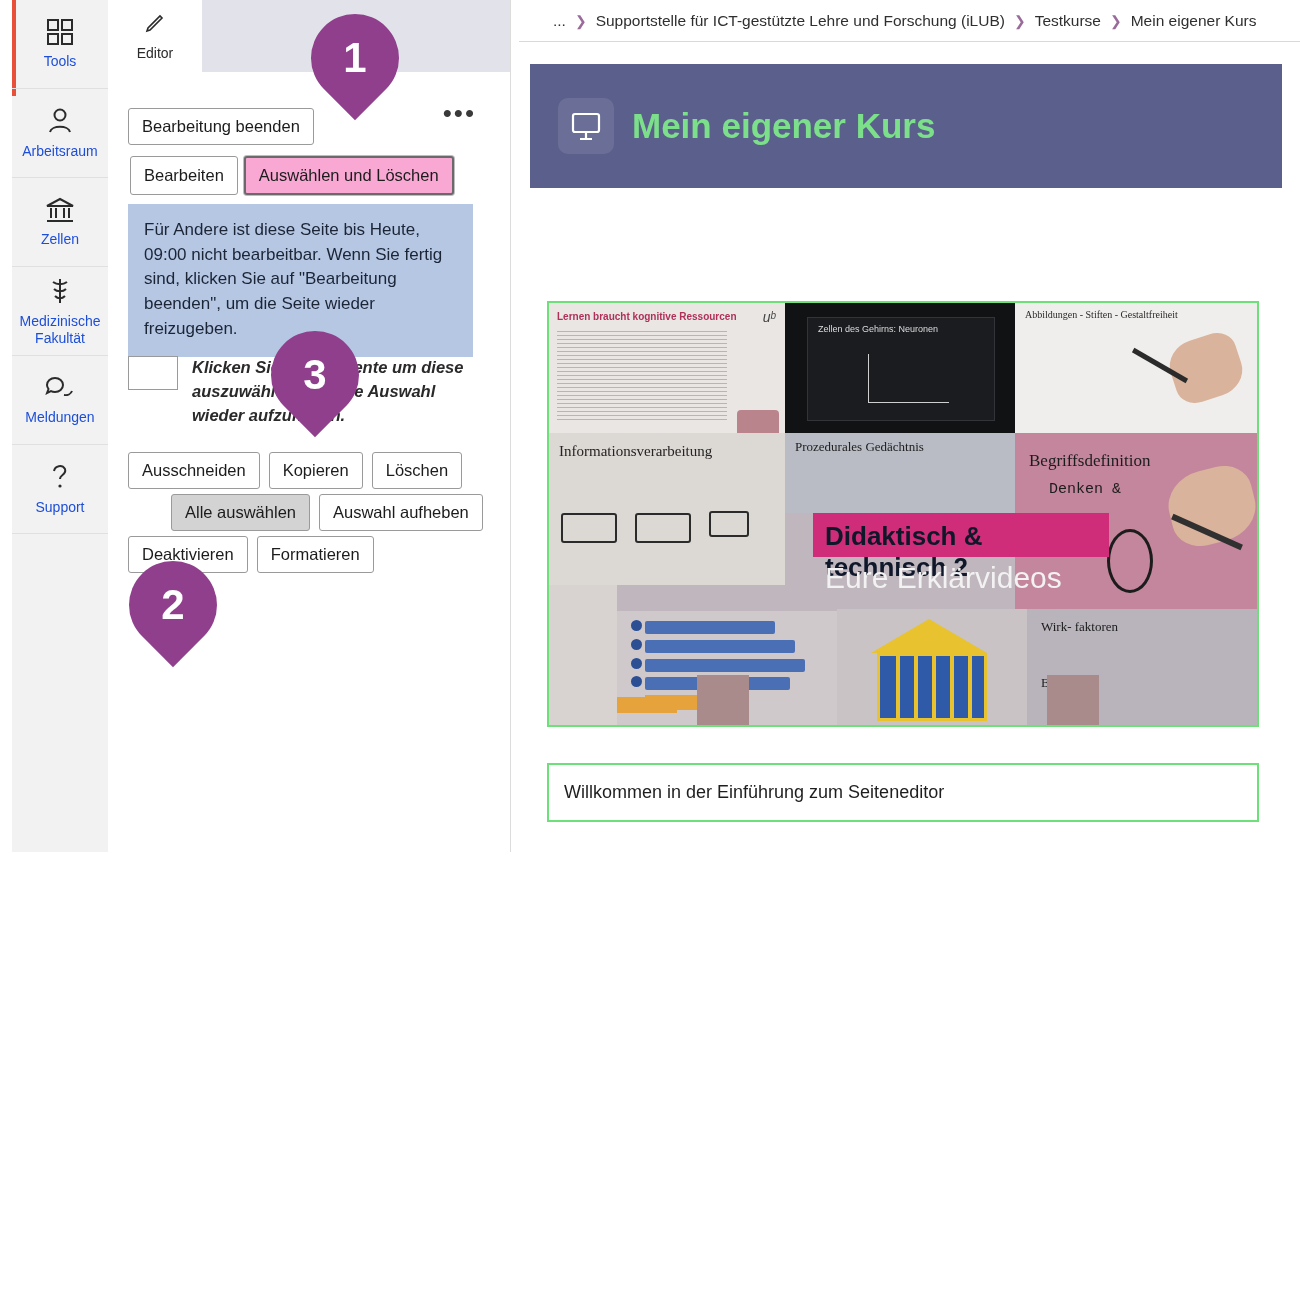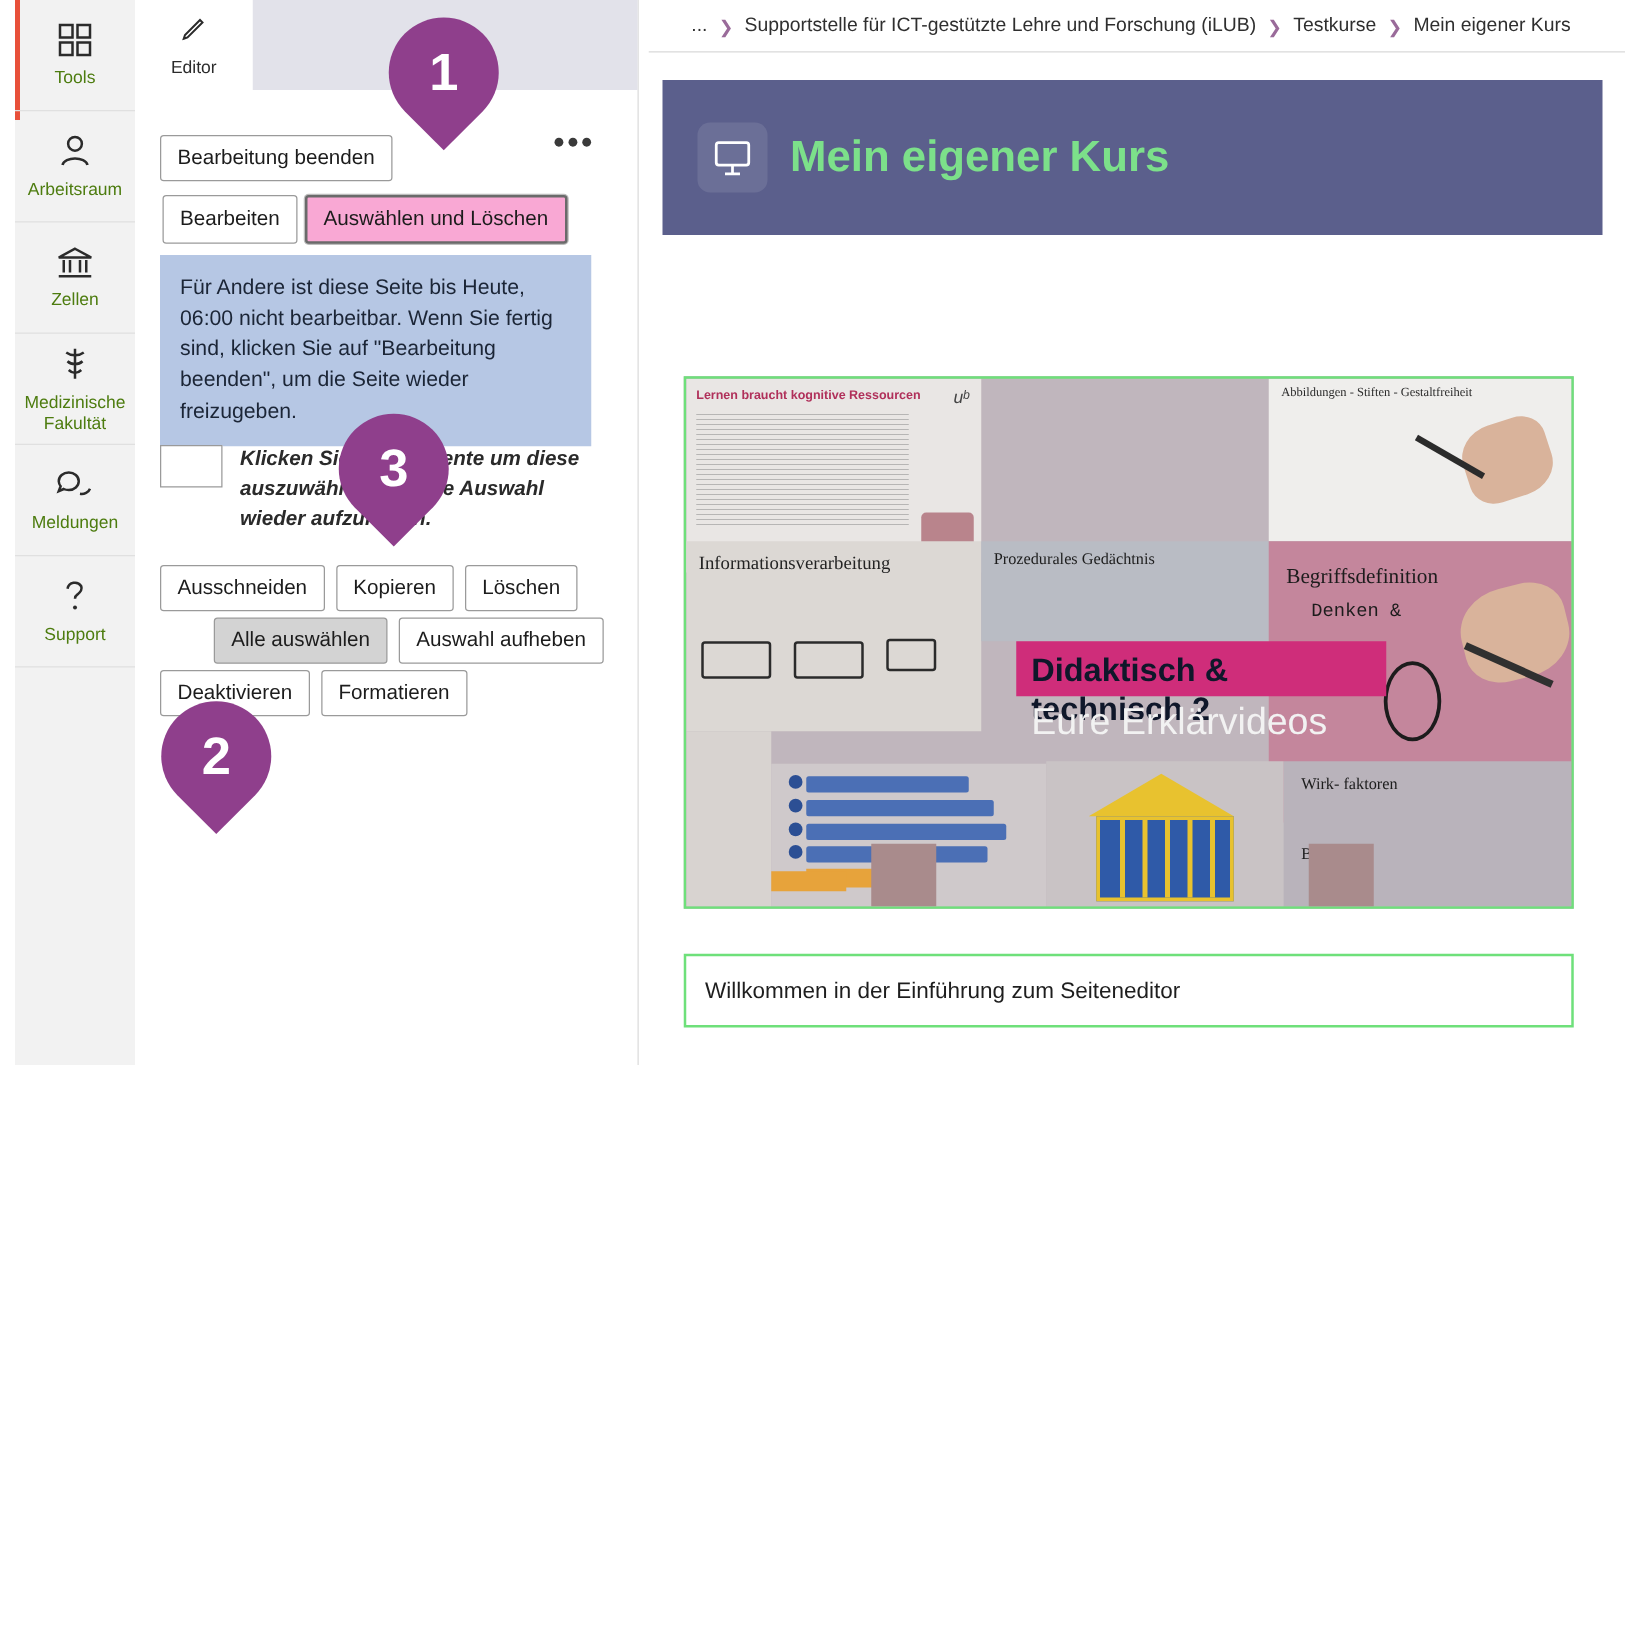--- a/index.html
+++ b/index.html
@@ -33,21 +33,21 @@
     background: #e8503a;
   }
   .rail-item {
     position: relative;
     height: 88px;
     display: flex;
     flex-direction: column;
     align-items: center;
     justify-content: center;
     gap: 7px;
-    color: #4d7c0f;
+    color: #1d4ed8;
     font-size: 14px;
     line-height: 1.15;
     text-align: center;
     border-bottom: 1px solid #e0e0e0;
     cursor: pointer;
   }
   .rail-item:first-child { background: #ffffff; }
   .rail-item .icon svg { display: block; }
   .rail-label { white-space: pre-line; }
 
@@ -400,21 +400,21 @@
       <div class="row-end">
         <button class="btn">Bearbeitung beenden</button>
         <span class="dots">•••</span>
       </div>
 
       <div class="row-tabs">
         <button class="btn">Bearbeiten</button>
         <button class="btn selected">Auswählen und Löschen</button>
       </div>
 
-      <div class="infobox">Für Andere ist diese Seite bis Heute, 06:00 nicht bearbeitbar. Wenn Sie fertig sind, klicken Sie auf "Bearbeitung beenden", um die Seite wieder freizugeben.</div>
+      <div class="infobox">Für Andere ist diese Seite bis Heute, 09:00 nicht bearbeitbar. Wenn Sie fertig sind, klicken Sie auf "Bearbeitung beenden", um die Seite wieder freizugeben.</div>
 
       <div class="hint-row">
         <div class="hint-check"></div>
         <div class="hint-text">Klicken Sie auf Elemente um diese auszuwählen oder die Auswahl wieder aufzuheben.</div>
       </div>
 
       <div class="btn-row r1">
         <button class="btn">Ausschneiden</button>
         <button class="btn">Kopieren</button>
         <button class="btn">Löschen</button>
@@ -465,20 +465,26 @@
     </div>
 
     <div class="media">
       <div class="m m-slide-left">
         <div class="ttl">Lernen braucht kognitive Ressourcen</div>
         <div class="u">uᵇ</div>
         <div class="body"></div>
         <div class="face"></div>
       </div>
 
+      <div class="m m-dark">
+        <div class="inner">
+          <div class="t">Zellen des Gehirns: Neuronen</div>
+          <div class="neuron"></div>
+        </div>
+      </div>
 
       <div class="m m-white">
         <div class="hw">Abbildungen - Stiften - Gestaltfreiheit</div>
         <div class="hand"></div>
         <div class="pen"></div>
       </div>
 
       <div class="m m-info">
         <div class="cap">Informationsverarbeitung</div>
         <div class="b1"></div>

